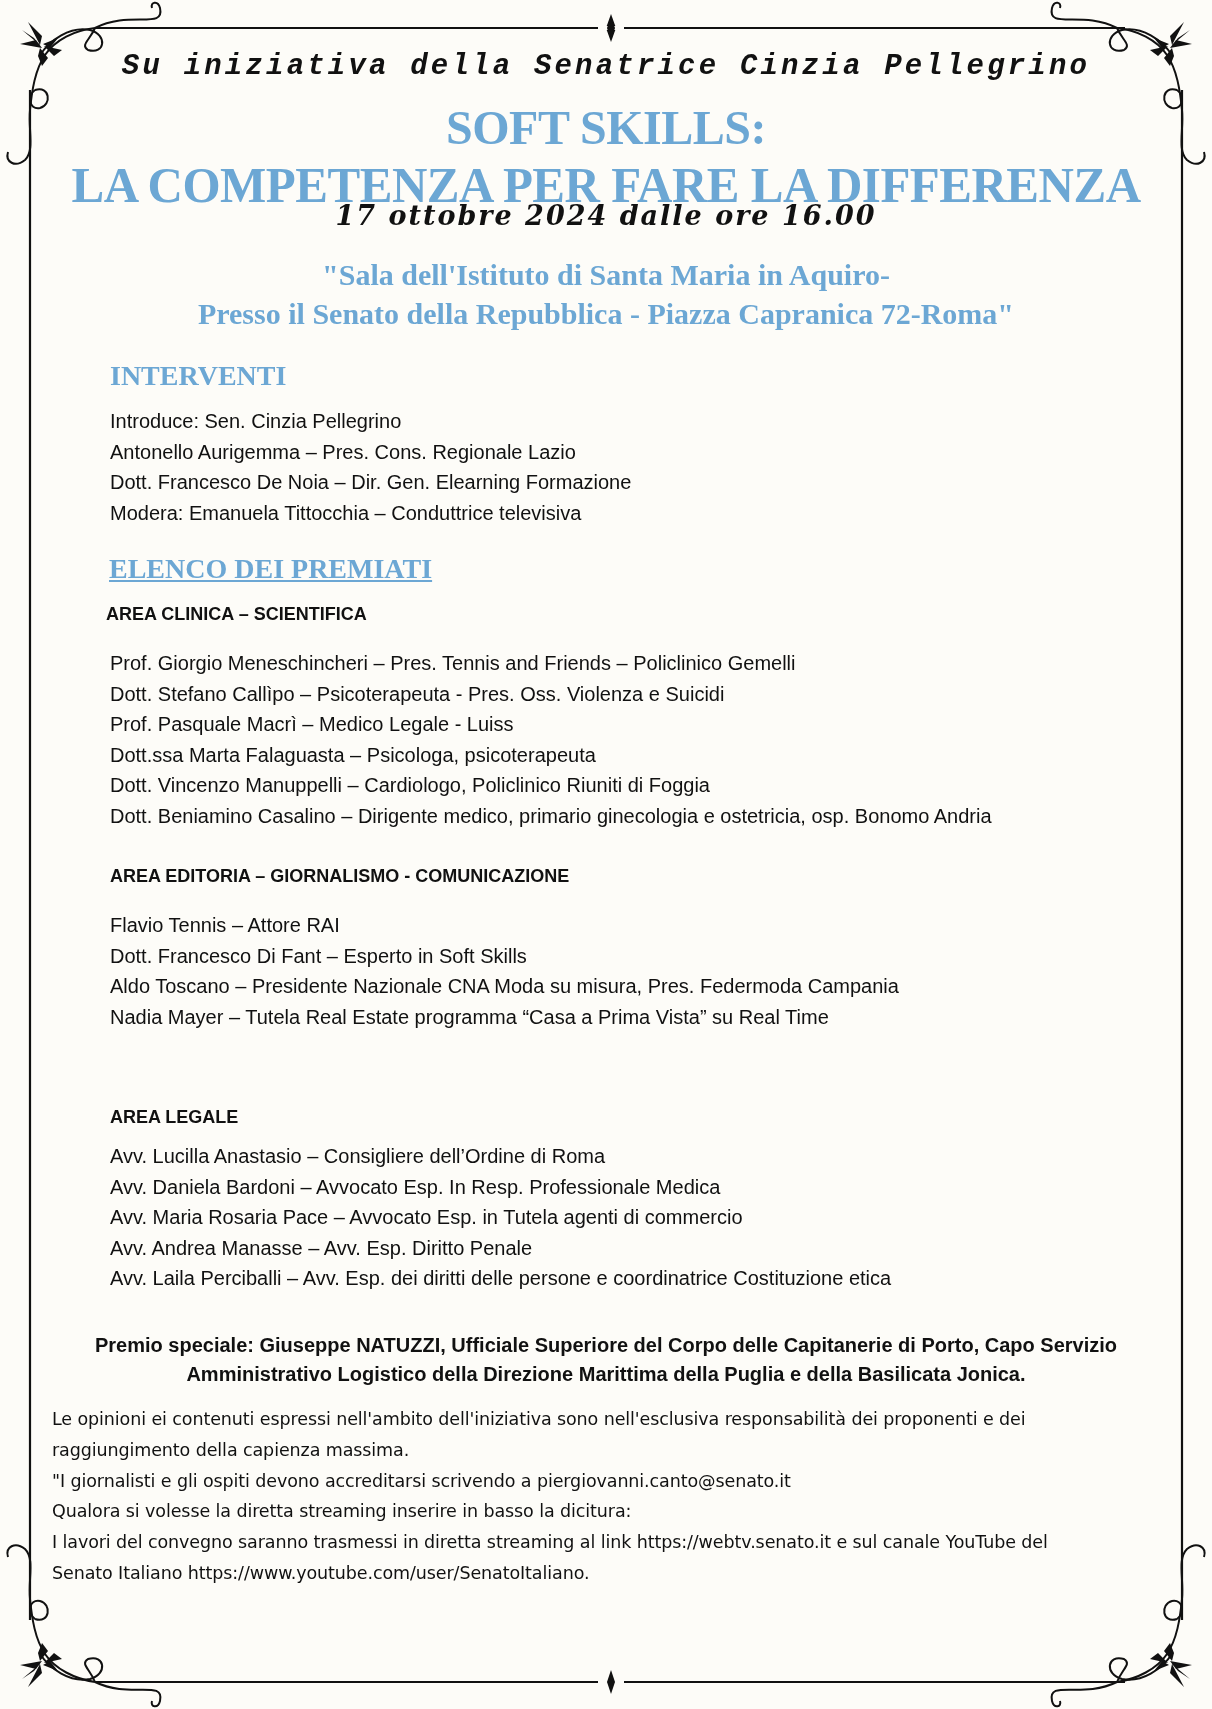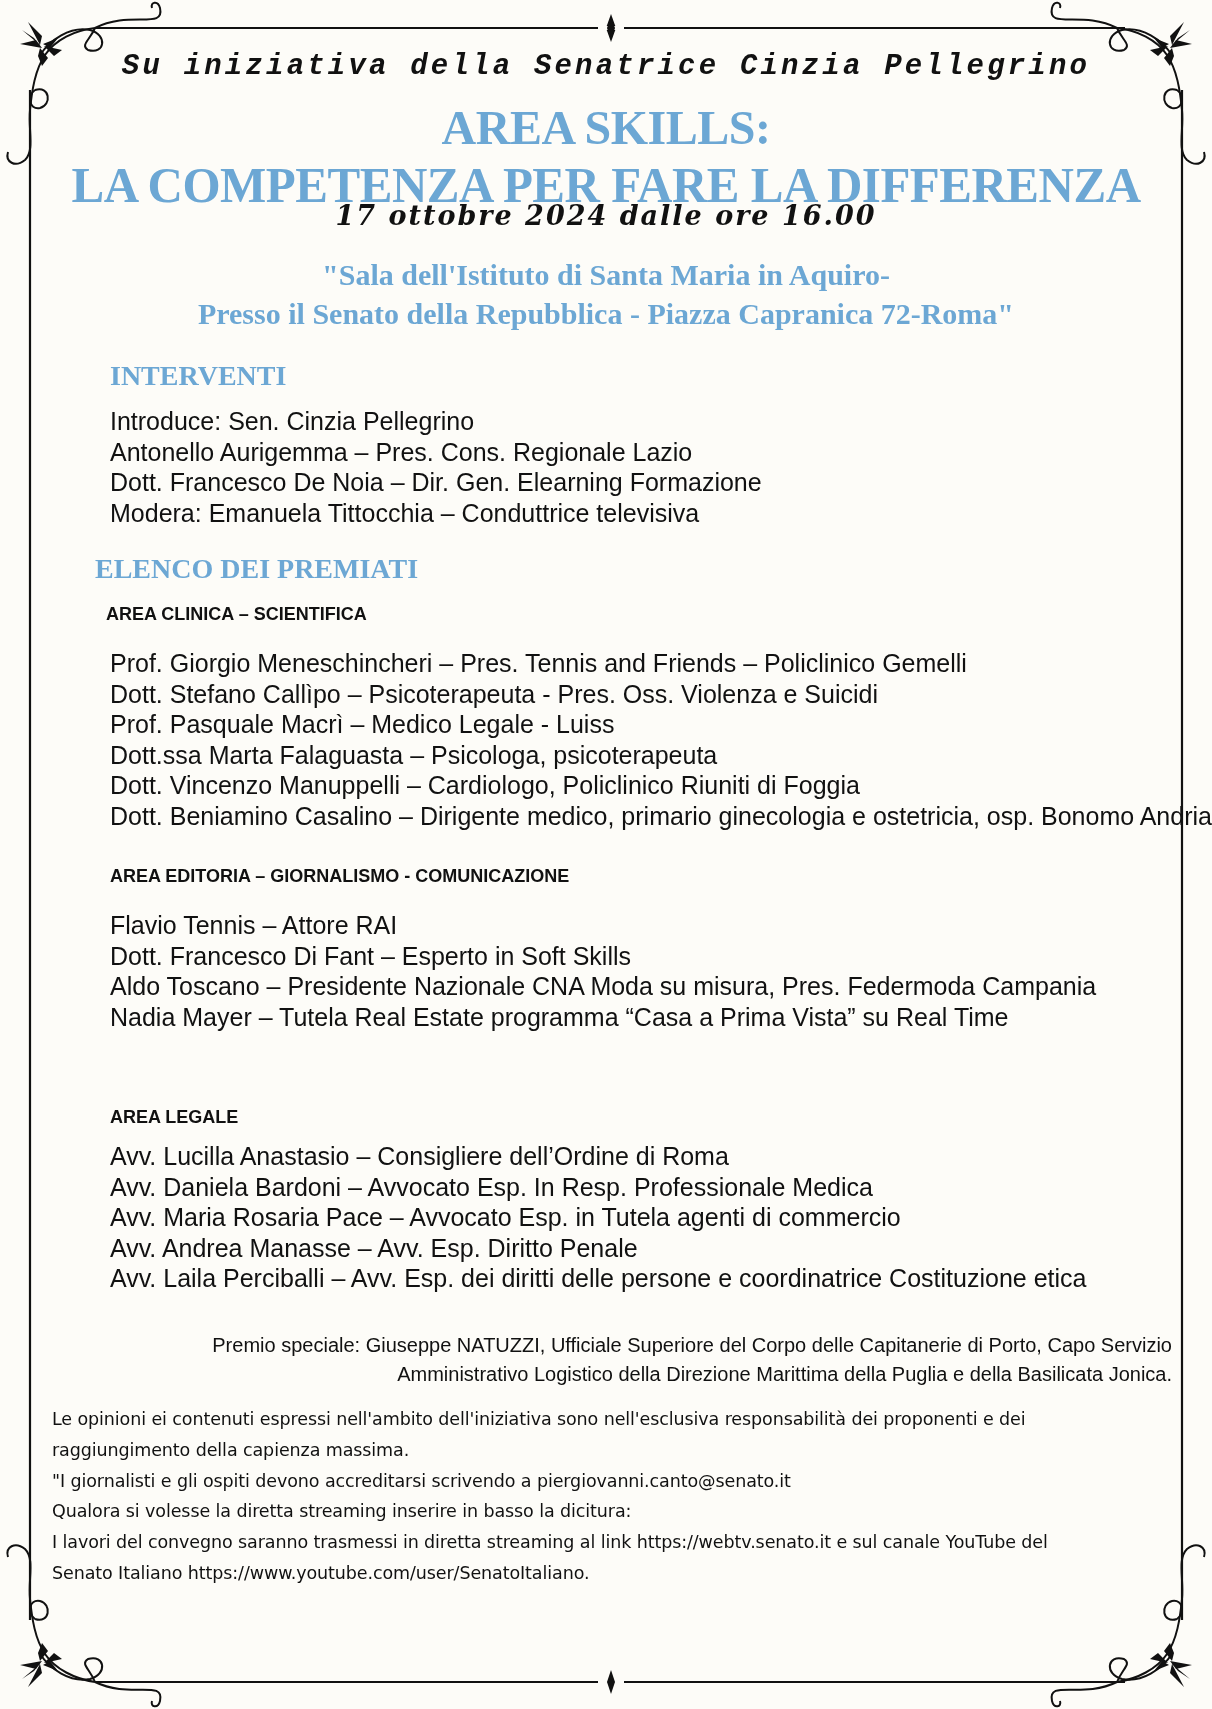--- a/index.html
+++ b/index.html
@@ -45,28 +45,28 @@
     }
     .venue1 { top: 258px; }
     .venue2 { top: 297px; }
 
     .section-heading {
       font-family: "Liberation Serif", serif;
       font-weight: bold;
       color: #6ca7d4;
       font-size: 28px;
     }
-    .list { font-size: 25px; line-height: 30.5px; color: #111; }
+    .list { font-size: 20px; line-height: 30.5px; color: #111; }
     .list div { white-space: nowrap; }
     .subhead { font-weight: bold; font-size: 18px; color: #111; }
 
     .special {
       top: 1331px; left: 40px; width: 1132px;
-      text-align: right;
-      font-size: 20px; line-height: 29px;
+      text-align: center;
+      font-size: 20px; line-height: 29px; font-weight: bold;
     }
     .disclaimer {
       left: 52px; top: 1404px; width: 1120px;
       font-family: "DejaVu Sans", sans-serif;
       font-size: 17.5px; line-height: 30.8px;
       color: #111;
       letter-spacing: -0.1px;
     }
     .disclaimer div { white-space: nowrap; }
   </style>
@@ -138,35 +138,35 @@
       <path d="M35 90 C 50 85, 52 105, 40 108 C 28 110, 28 95, 35 90"></path>
     </g>
     <g fill="#111">
       <path d="M40 45 L22 30 L34 38 Z M40 45 L28 22 L42 36 Z M42 48 L20 44 L36 40 Z"></path>
       <path d="M40 48 L48 58 L42 66 L38 56 Z M44 46 L62 50 L54 56 Z M43 44 L58 38 L50 48 Z"></path>
     </g>
   </g>
 </svg>
 
 <div class="abs center initiative">Su iniziativa della Senatrice Cinzia Pellegrino</div>
-<div class="abs center title1">AREA SKILLS:</div>
+<div class="abs center title1">SOFT SKILLS:</div>
 <div class="abs center title2">LA COMPETENZA PER FARE LA DIFFERENZA</div>
 <div class="abs center date">17 ottobre 2024 dalle ore 16.00</div>
 <div class="abs center venue venue1">"Sala dell'Istituto di Santa Maria in Aquiro-</div>
 <div class="abs center venue venue2">Presso il Senato della Repubblica - Piazza Capranica 72-Roma"</div>
 
 <div class="abs section-heading" style="left:110px; top:360px;">INTERVENTI</div>
 <div class="abs list" style="left:110px; top:406px;">
   <div>Introduce: Sen. Cinzia Pellegrino</div>
   <div>Antonello Aurigemma – Pres. Cons. Regionale Lazio</div>
   <div>Dott. Francesco De Noia – Dir. Gen. Elearning Formazione</div>
   <div>Modera: Emanuela Tittocchia – Conduttrice televisiva</div>
 </div>
 
-<div class="abs section-heading" style="left:95px; top:553px;">ELENCO DEI PREMIATI</div>
+<div class="abs section-heading" style="left:109px; top:553px;text-decoration:underline;">ELENCO DEI PREMIATI</div>
 
 <div class="abs subhead" style="left:106px; top:604px;">AREA CLINICA – SCIENTIFICA</div>
 <div class="abs list" style="left:110px; top:648px;">
   <div>Prof. Giorgio Meneschincheri – Pres. Tennis and Friends – Policlinico Gemelli</div>
   <div>Dott. Stefano Callìpo – Psicoterapeuta - Pres. Oss. Violenza e Suicidi</div>
   <div>Prof. Pasquale Macrì – Medico Legale - Luiss</div>
   <div>Dott.ssa Marta Falaguasta – Psicologa, psicoterapeuta</div>
   <div>Dott. Vincenzo Manuppelli – Cardiologo, Policlinico Riuniti di Foggia</div>
   <div>Dott. Beniamino Casalino – Dirigente medico, primario ginecologia e ostetricia, osp. Bonomo Andria</div>
 </div>

